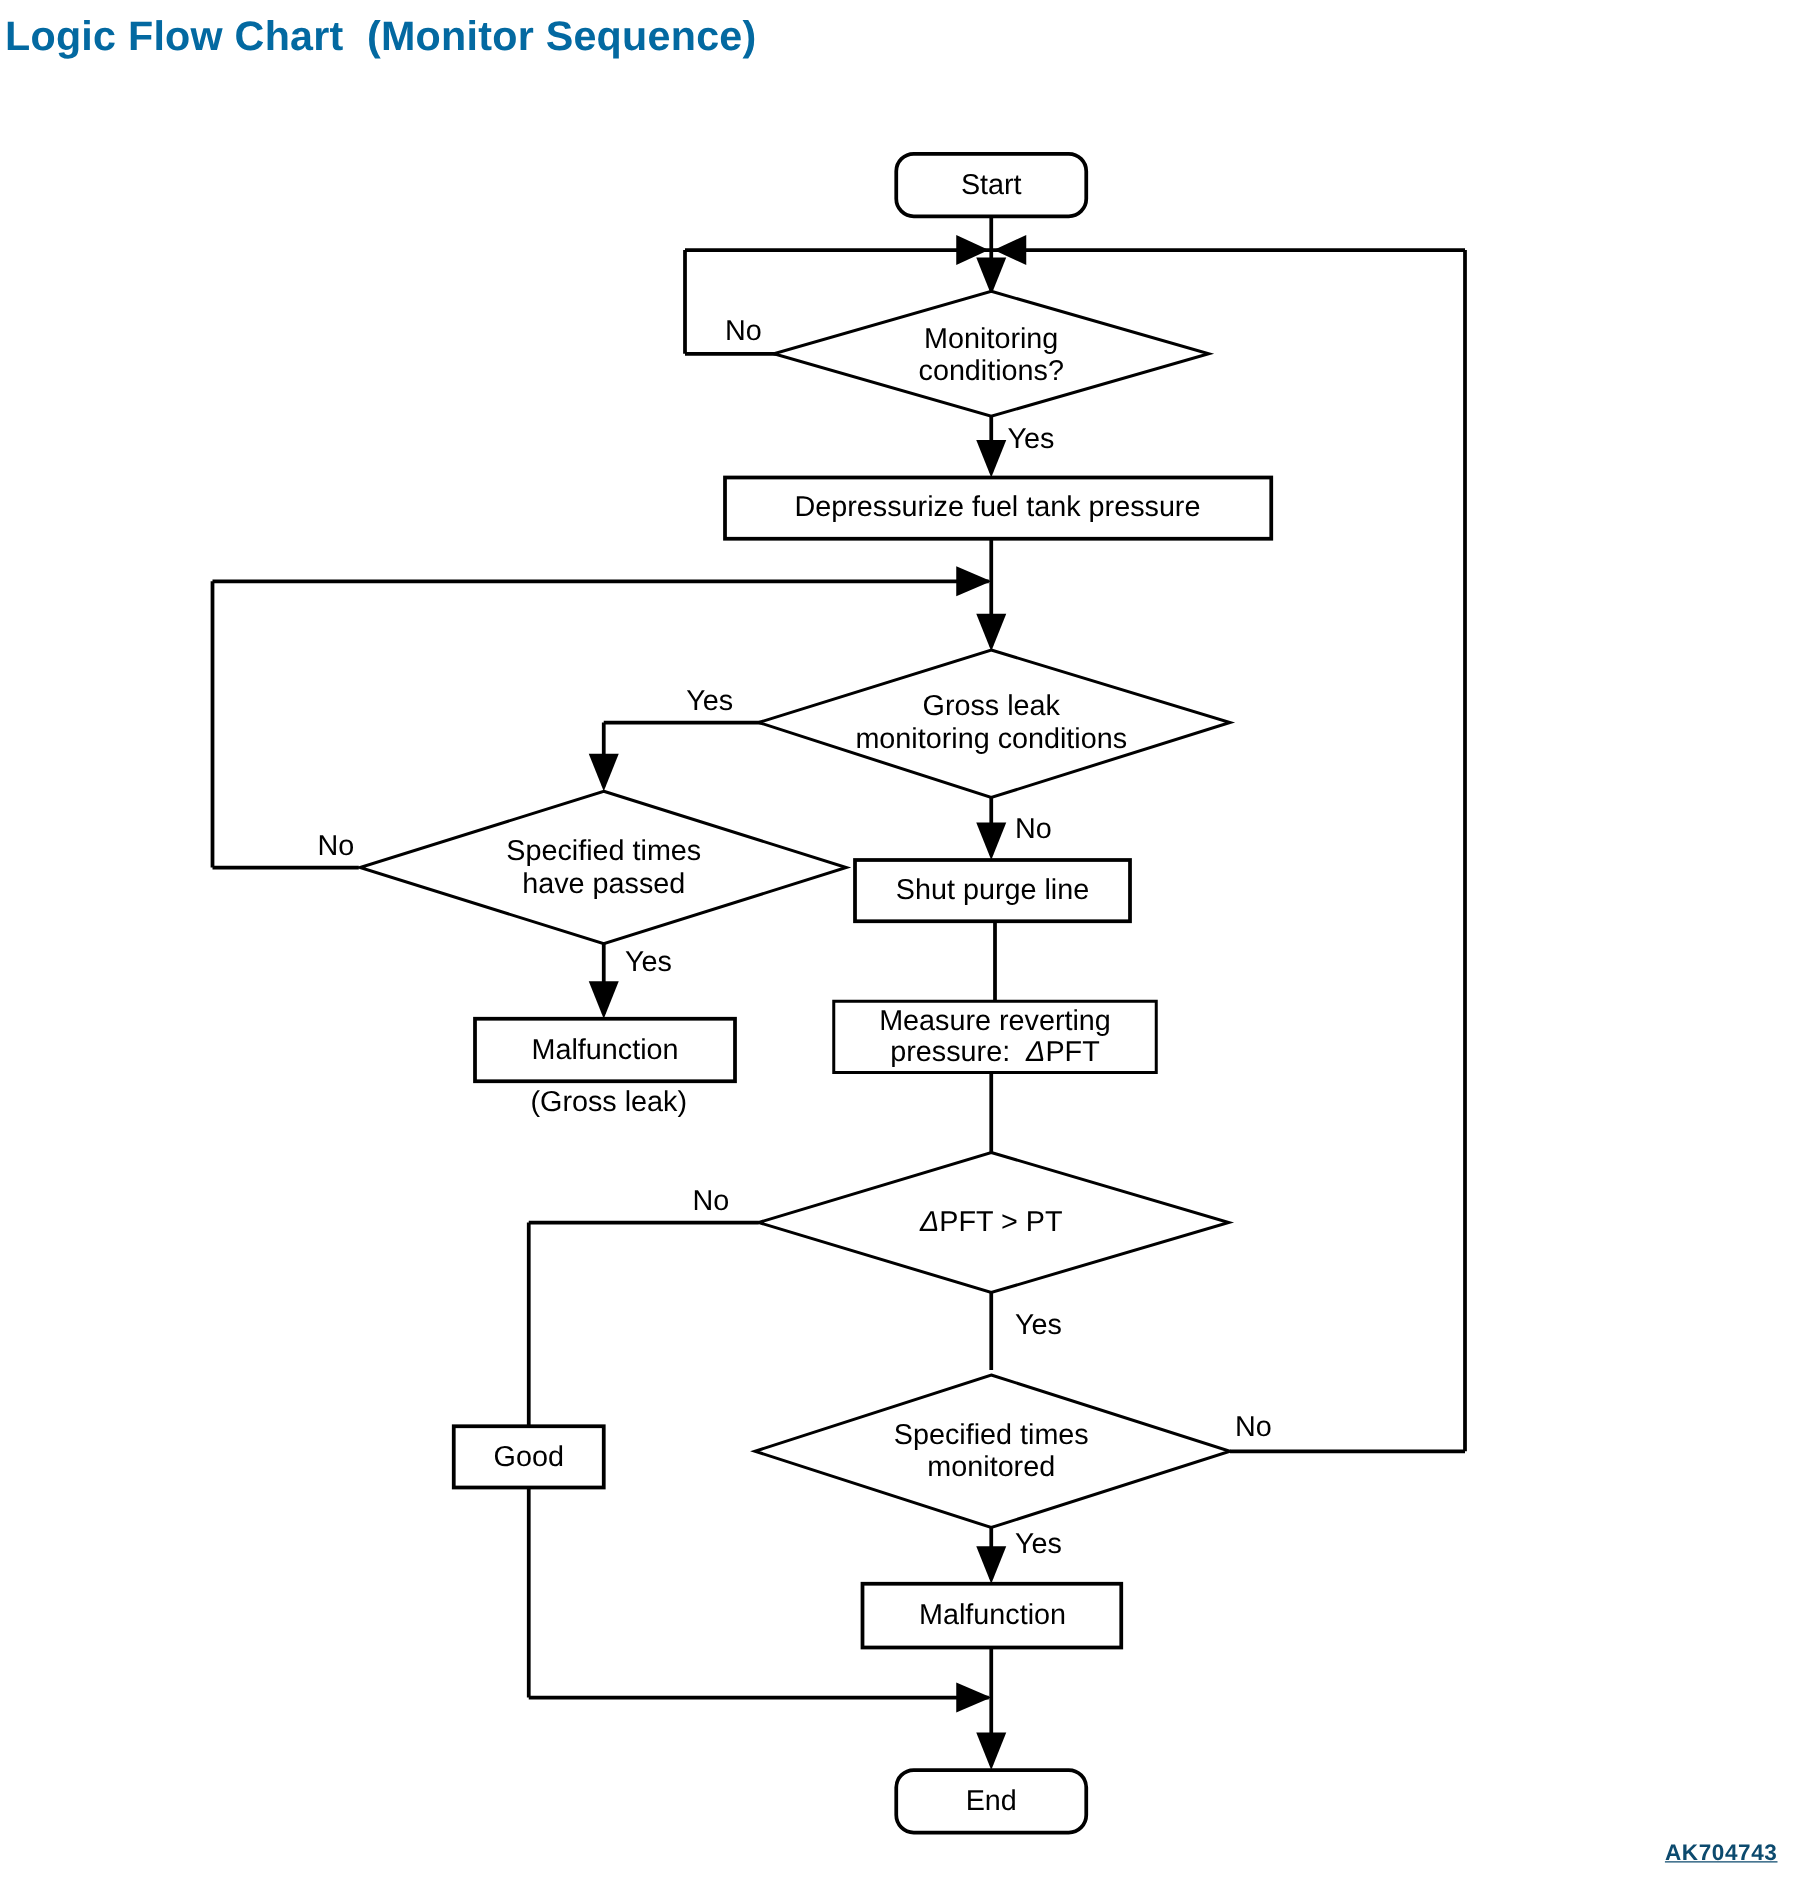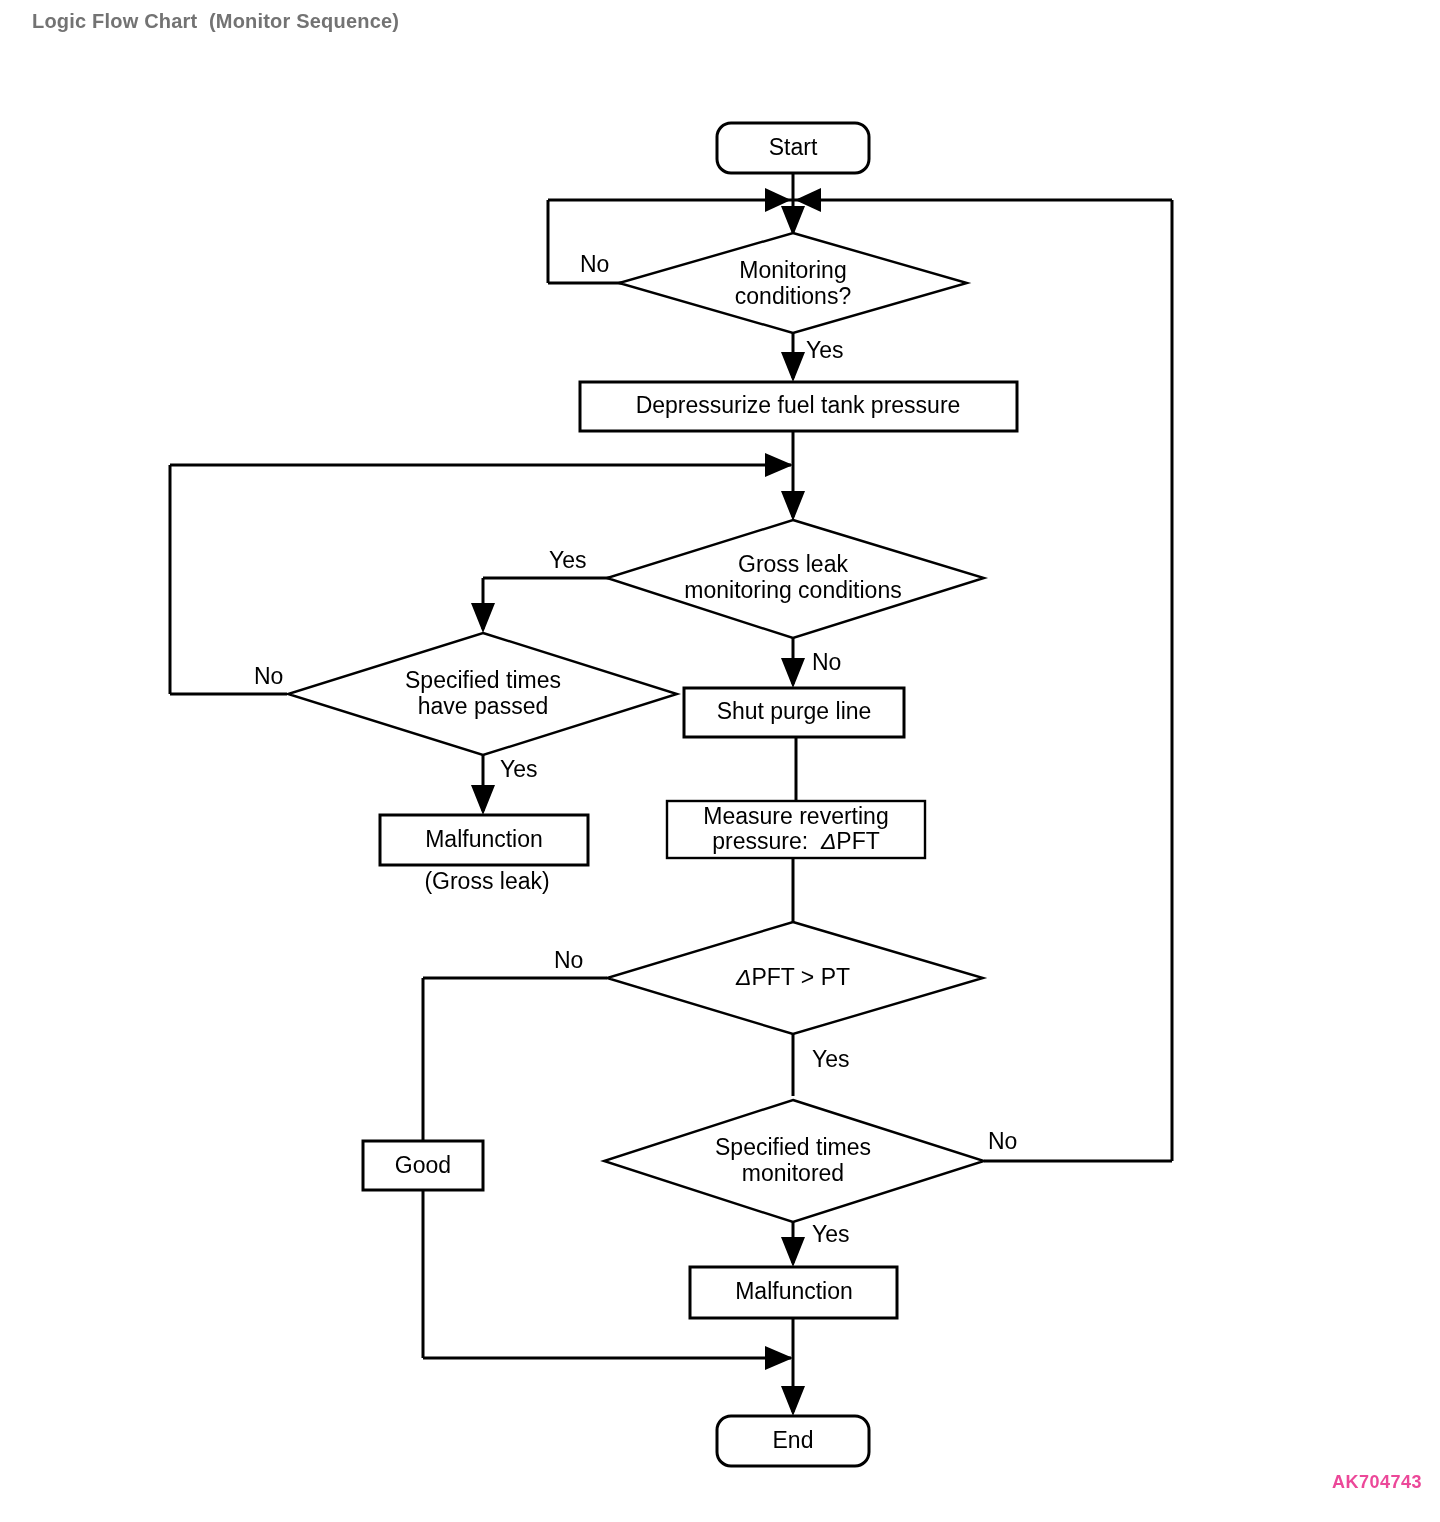--- a/index.html
+++ b/index.html
@@ -9,36 +9,37 @@
   }
   body {
     width: 1440px;
     height: 1522px;
     font-family: "Liberation Sans", sans-serif;
     position: relative;
     overflow: hidden;
   }
   #page-title {
     position: absolute;
-    left: 32px;
+    left: 4px;
     top: 10px;
-    font-size: 20px;
+    font-size: 33px;
     font-weight: bold;
-    color: #737373;
+    color: #0369a1;
     letter-spacing: 0.2px;
     white-space: pre;
   }
   #footer-code {
     position: absolute;
     right: 18px;
     top: 1472px;
     font-size: 18px;
     font-weight: bold;
-    color: #ec4899;
+    color: #0c4a6e;
     letter-spacing: 0.5px;
+    text-decoration: underline;
   }
   #chart-svg {
     position: absolute;
     left: 0;
     top: 0;
     width: 1440px;
     height: 1522px;
   }
   .node-shape {
     fill: #ffffff;

